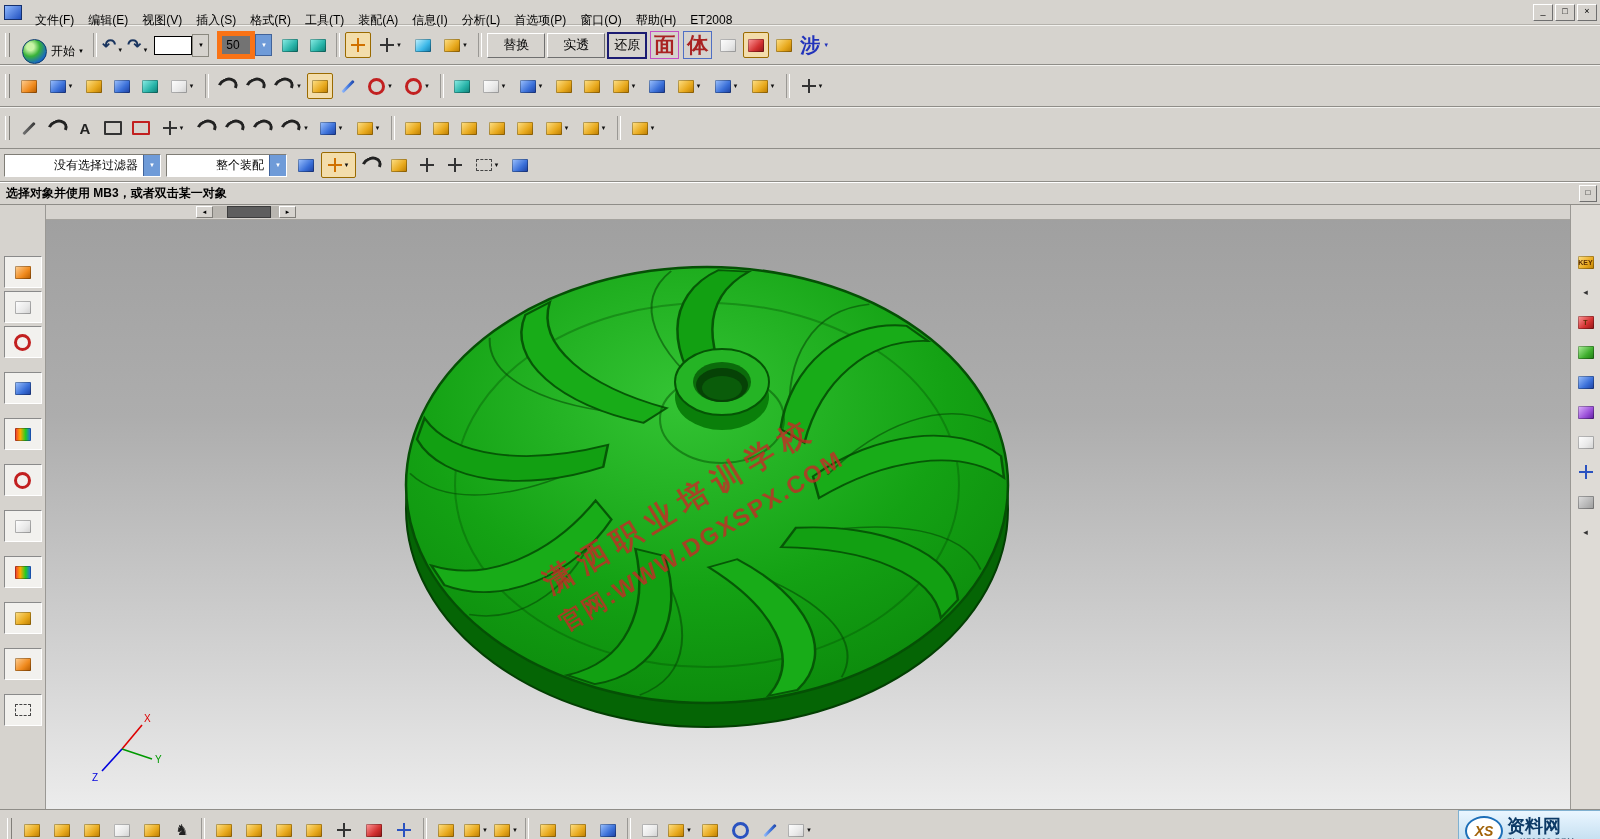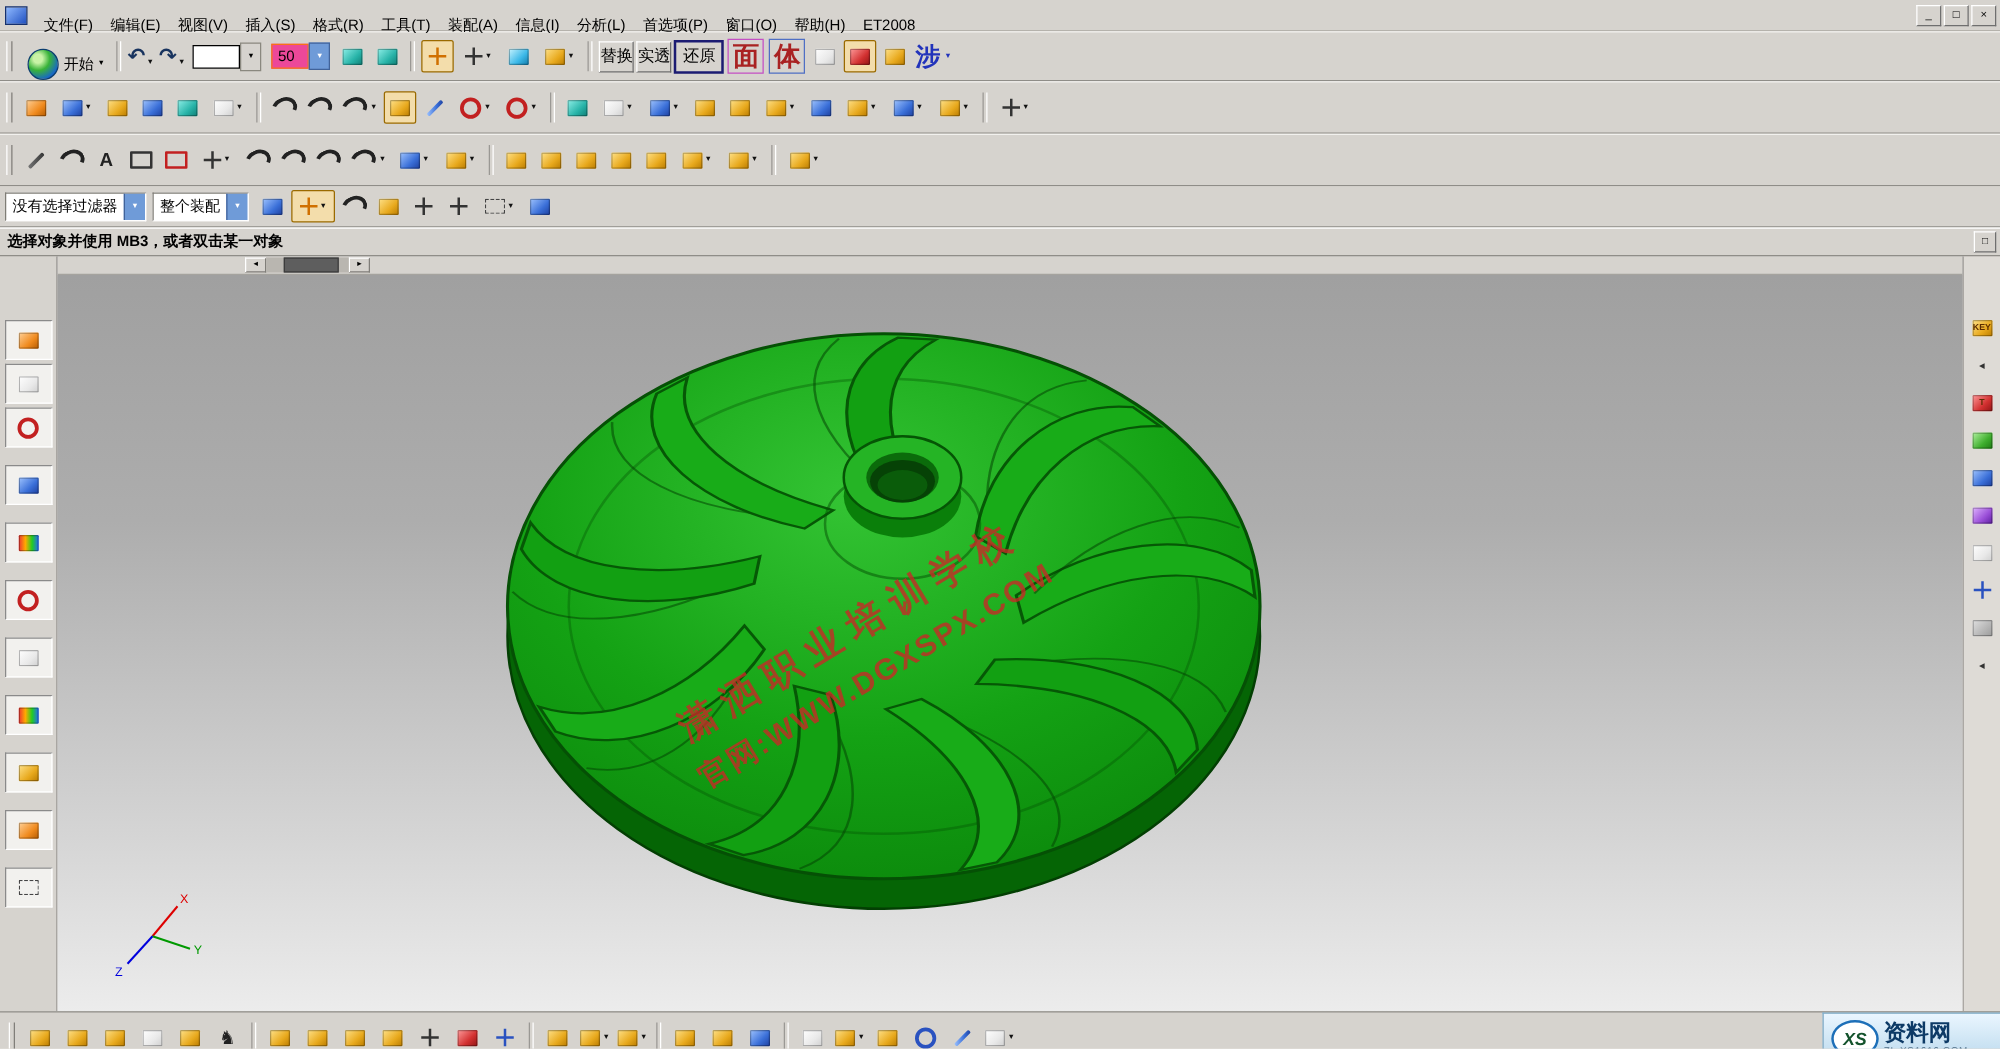--- a/index.html
+++ b/index.html
@@ -58,32 +58,32 @@
   
   .start-btn{display:flex;align-items:center;padding:2px 5px;margin-left:2px;margin-top:12px;}
   .swirl{width:23px;height:23px;border-radius:50%;margin-right:4px;border:1px solid #0a3d6e;
          background:radial-gradient(circle at 32% 30%,#c9f3a6 0 16%,#39b339 42%,#1766c8 76%,#0a3d8f 100%);}
   .ddv{font-size:6px;margin-left:3px;}
   .arrow-glyph{font-size:17px;font-weight:bold;color:#18335e;padding:0 1px;}
   .mini-dd{font-size:6px;color:#111;margin:10px 3px 0 0;}
   .swatch{width:36px;height:17px;background:#fff;border:1px solid #000;margin-left:3px;}
   .ddbox{width:15px;height:21px;border:1px solid #8a887f;background:#d6d3ce;display:flex;align-items:center;justify-content:center;font-size:6px;margin-right:4px;}
   .spin{display:flex;align-items:center;margin:0 4px;}
-  .spin .sval{width:24px;height:18px;background:#ec4899;border:1px solid #f97316;display:flex;align-items:center;padding-left:4px;font-size:12px;}
+  .spin .sval{width:24px;height:18px;background:#737373;border:5px solid #f97316;display:flex;align-items:center;padding-left:4px;font-size:12px;}
   .spin .cdd{width:15px;height:20px;background:#6f9bd8;color:#fff;display:flex;align-items:center;justify-content:center;font-size:6px;border:1px solid #41639a;}
-  .txt-btn{height:23px;padding:0 0;display:flex;align-items:center;background:#d6d3ce;
+  .txt-btn{height:23px;padding:0 15px;display:flex;align-items:center;background:#d6d3ce;
            border:1px solid;border-color:#ffffff #6f6f6f #6f6f6f #ffffff;font-size:13px;margin:0 1px;white-space:nowrap;}
   .txt-btn.pressed-btn{border:2px solid #1b1b72;padding:0 5px;}
   .hanzi-btn{font-size:21px;font-weight:bold;color:#a92222;border:1px solid #c44fc4;padding:0 3px;height:26px;
              display:flex;align-items:center;margin:0 2px;background:transparent;}
   .hanzi-btn.b2{border-color:#4f6fc4;}
   .hanzi-blue{font-size:20px;font-weight:bold;color:#2233bb;display:flex;align-items:center;margin:0 2px;}
   
   .selbar{height:32px;display:flex;align-items:center;background:#d6d3ce;border-bottom:1px solid #8f8d88;padding-left:4px;}
-  .combo{display:flex;height:21px;border:1px solid;border-color:#7f7d76 #ffffff #ffffff #7f7d76;background:#fff;align-items:center;margin-right:5px;}
+  .combo{display:flex;height:21px;border:1px solid;border-color:#7f7d76 #ffffff #ffffff #7f7d76;background:#fff;align-items:center;margin-right:5px;padding-left:44px;}
   .combo .val{padding:0 5px;white-space:nowrap;font-size:12px;}
   .combo .cdd{width:16px;height:100%;background:#6f9bd8;color:#fff;border-left:1px solid #41639a;display:flex;align-items:center;justify-content:center;font-size:6px;}
   
   .statusbar{height:21px;display:flex;align-items:center;background:#d6d3ce;border-top:1px solid #ffffff;
              border-bottom:1px solid #8f8d88;font-weight:bold;padding-left:6px;position:relative;}
   .status-btn{position:absolute;right:3px;top:2px;width:16px;height:15px;background:#d6d3ce;
               border:1px solid;border-color:#ffffff #6f6f6f #6f6f6f #ffffff;font-size:8px;line-height:13px;text-align:center;}
   
   .workarea{display:flex;height:604px;}
   .leftbar{width:46px;border-right:1px solid #9a9894;background:#d6d3ce;padding-top:48px;box-sizing:border-box;}
@@ -106,21 +106,21 @@
   .wm2{font-size:24px;font-weight:bold;letter-spacing:2px;white-space:nowrap;}
   .triad{position:absolute;left:38px;top:498px;}
   
   .bottombar{height:40px;background:#d6d3ce;border-top:1px solid #8f8d88;display:flex;align-items:center;
              padding-left:4px;position:relative;}
   .bottombar .tbicon{width:26px;height:26px;}
   .brand{position:absolute;right:0;top:0;height:100%;width:142px;display:flex;align-items:center;
          background:linear-gradient(180deg,#eaf6ff,#b9d8ec);border-left:1px solid #7fb0d0;border-top:1px solid #7fb0d0;box-sizing:border-box;}
   .brand-badge{width:34px;height:26px;margin:0 4px 0 6px;border:2px solid #1d6fb8;border-radius:50%;
                display:flex;align-items:center;justify-content:center;background:#fff;}
-  .bx{font-style:italic;font-weight:bold;font-size:14px;color:#14532d;}
+  .bx{font-style:italic;font-weight:bold;font-size:14px;color:#a16207;}
   .brand-name{font-size:18px;font-weight:bold;color:#0d3a66;line-height:20px;}
   .brand-url{font-size:8px;color:#4a6a84;letter-spacing:.5px;}
 </style>
 </head>
 <body>
 
 <div class="app">
 
   <div class="menubar">
     <span class="app-icon"></span>

